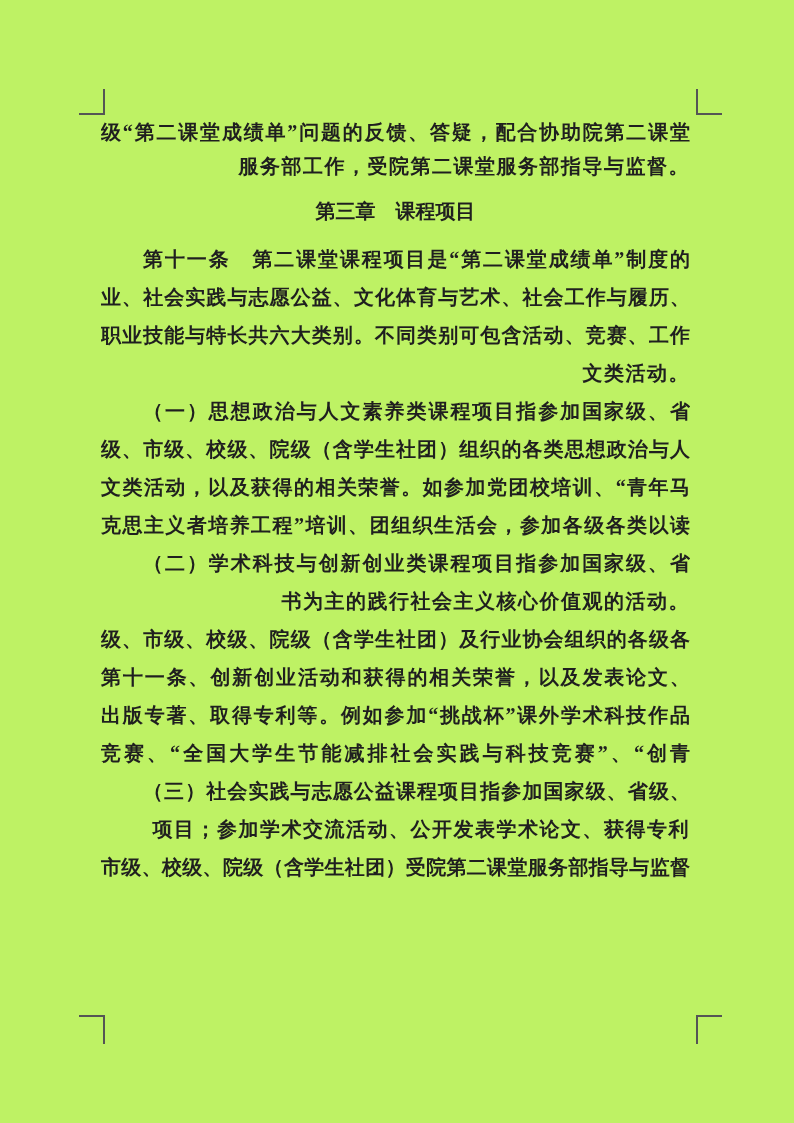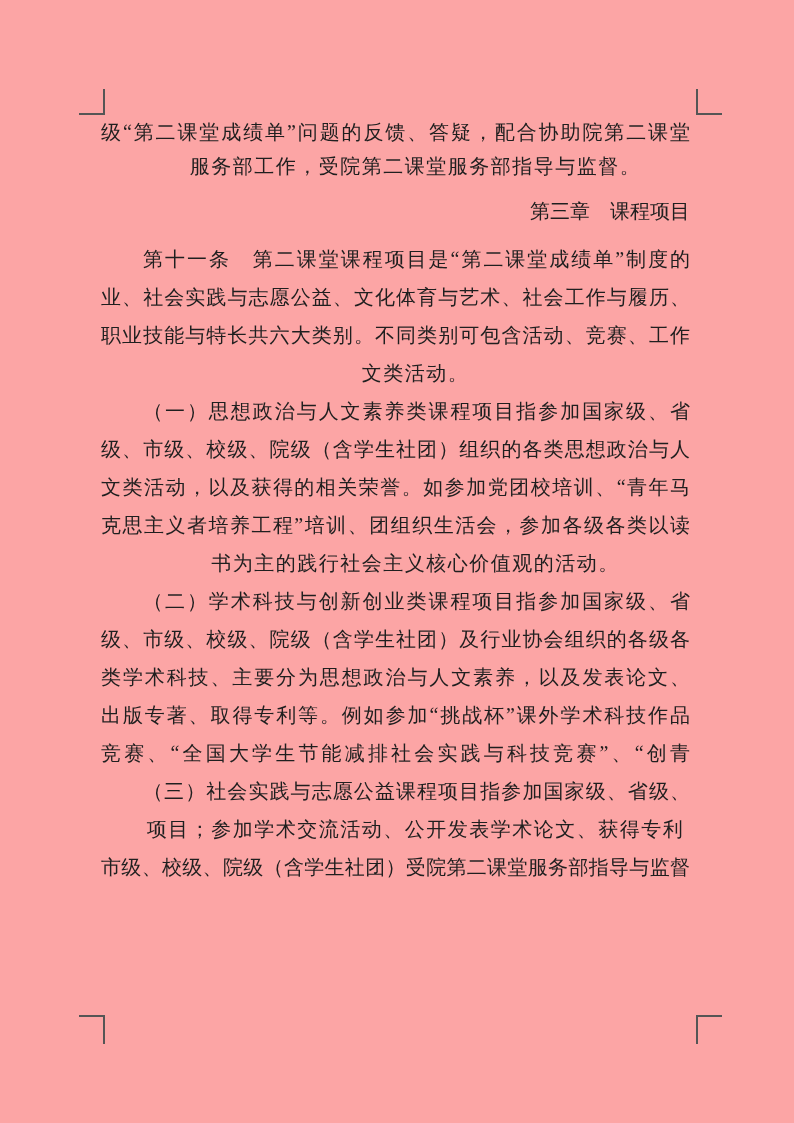--- a/index.html
+++ b/index.html
@@ -8,22 +8,23 @@
     height: 1123px;
     background: #ffffff;
     position: relative;
     font-family: "Liberation Serif", "DejaVu Serif", serif;
   }
   .page {
     position: absolute;
     left: 0; top: 0;
     width: 794px;
     height: 1123px;
-    background: #fca5a5;
+    background: #bef264;
     overflow: hidden;
+    font-weight: bold;
   }
   
   .crop-mark {
     position: absolute;
     width: 24px;
     height: 24px;
   }
   .crop-mark.tl { left: 79px;  top: 89px;   border-right: 2px solid #555; border-bottom: 2px solid #555; }
   .crop-mark.tr { left: 696px; top: 89px;   border-left: 2px solid #555;  border-bottom: 2px solid #555; }
   .crop-mark.bl { left: 79px;  top: 1015px; height: 27px; border-right: 2px solid #555; border-top: 2px solid #555; }
@@ -42,22 +43,22 @@
     font-size: 20px;
     overflow: hidden;
   }
   .line.tight  { height: 34px; line-height: 34px; }
   .line.heading { height: 57px; line-height: 57px; }
   .line.justify {
     text-align: justify;
     text-align-last: justify;
     text-justify: inter-character;
   }
-  .line.left   { text-align: center; letter-spacing: 1.5px; margin-left: 40px; }
-  .line.center { text-align: right; }
+  .line.left   { text-align: right; letter-spacing: 1.5px; margin-left: 40px; }
+  .line.center { text-align: center; }
   .line.indent { text-indent: 42px; }
 </style>
 </head>
 <body>
 
 <div class="page">
   <div class="crop-mark tl"></div>
   <div class="crop-mark tr"></div>
   <div class="crop-mark bl"></div>
   <div class="crop-mark br"></div>
@@ -66,23 +67,23 @@
       <div class="line left tight">服务部工作，受院第二课堂服务部指导与监督。</div>
       <div class="line center heading">第三章　课程项目</div>
       <div class="line justify indent">第十一条　第二课堂课程项目是“第二课堂成绩单”制度的</div>
       <div class="line justify">业、社会实践与志愿公益、文化体育与艺术、社会工作与履历、</div>
       <div class="line justify">职业技能与特长共六大类别。不同类别可包含活动、竞赛、工作</div>
       <div class="line left">文类活动。</div>
       <div class="line justify indent">（一）思想政治与人文素养类课程项目指参加国家级、省</div>
       <div class="line justify">级、市级、校级、院级（含学生社团）组织的各类思想政治与人</div>
       <div class="line justify">文类活动，以及获得的相关荣誉。如参加党团校培训、“青年马</div>
       <div class="line justify">克思主义者培养工程”培训、团组织生活会，参加各级各类以读</div>
+      <div class="line justify indent">（二）学术科技与创新创业类课程项目指参加国家级、省</div>
       <div class="line left">书为主的践行社会主义核心价值观的活动。</div>
-      <div class="line justify indent">（二）学术科技与创新创业类课程项目指参加国家级、省</div>
       <div class="line justify">级、市级、校级、院级（含学生社团）及行业协会组织的各级各</div>
-      <div class="line justify">类学术科技、主要分为思想政治与人文素养，以及发表论文、</div>
+      <div class="line justify">第十一条、创新创业活动和获得的相关荣誉，以及发表论文、</div>
       <div class="line justify">出版专著、取得专利等。例如参加“挑战杯”课外学术科技作品</div>
       <div class="line justify">竞赛、“全国大学生节能减排社会实践与科技竞赛”、“创青</div>
       <div class="line justify indent">（三）社会实践与志愿公益课程项目指参加国家级、省级、</div>
       <div class="line left">项目；参加学术交流活动、公开发表学术论文、获得专利等。</div>
       <div class="line justify">市级、校级、院级（含学生社团）受院第二课堂服务部指导与监督</div>
     </div>
 </div>
 
 </body></html>

